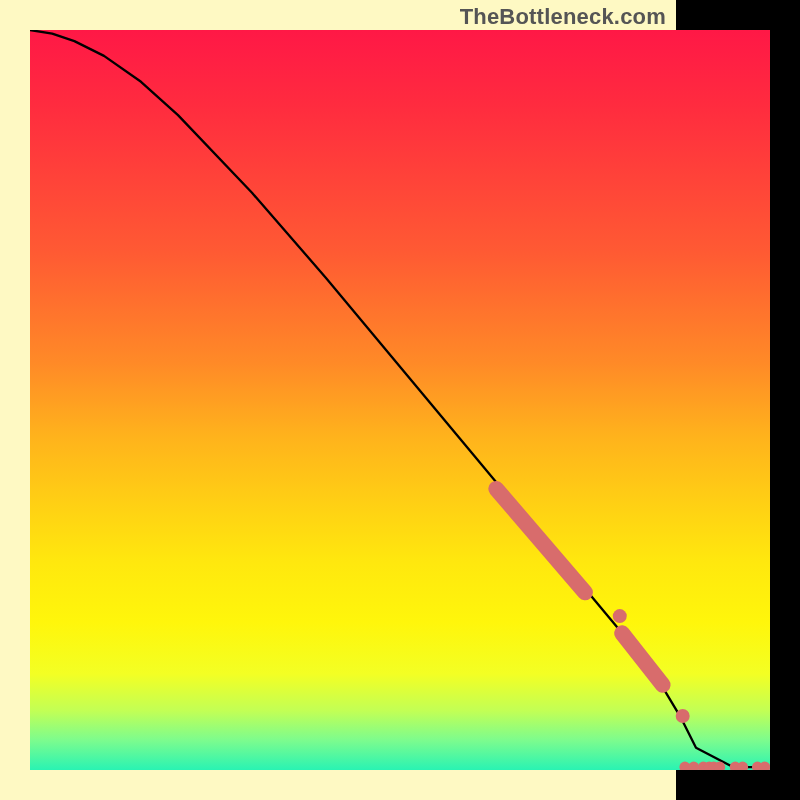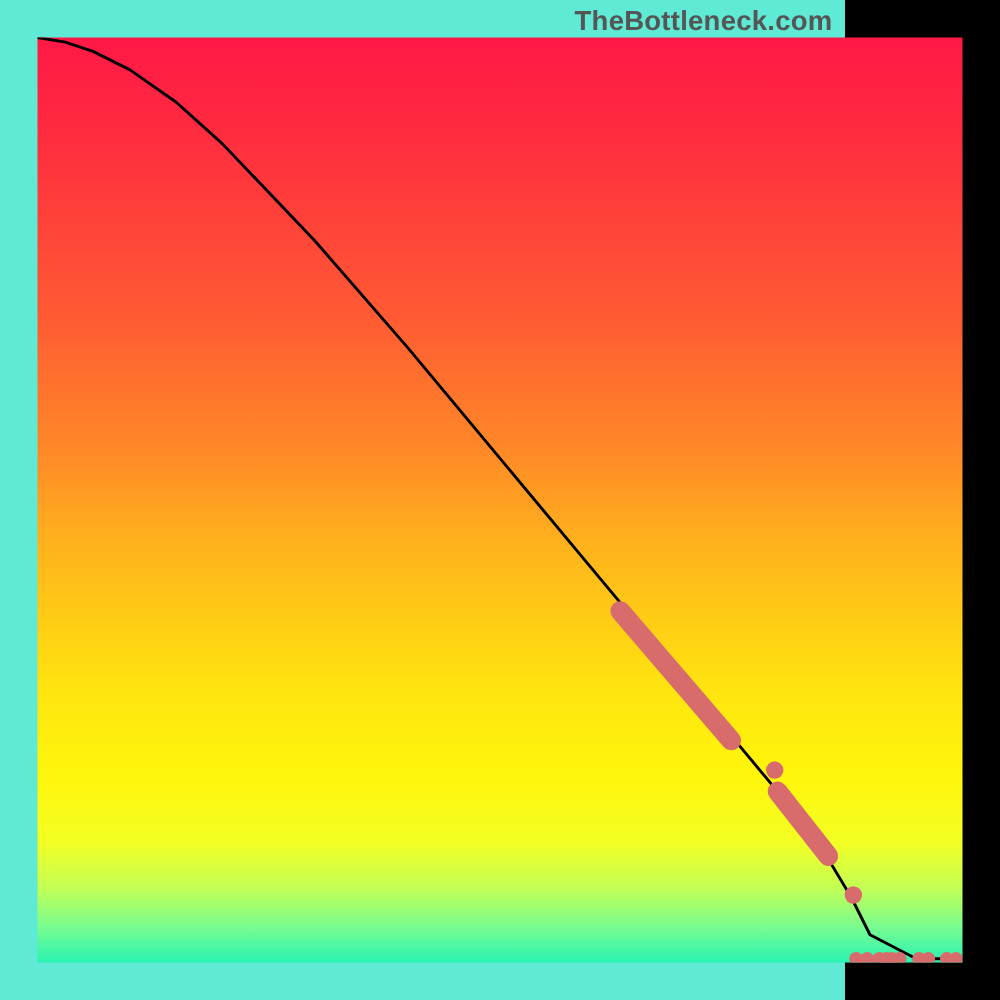--- a/index.html
+++ b/index.html
@@ -1,21 +1,21 @@
 <!DOCTYPE html>
 <html><head>
 <meta charset="utf-8">
 <style>
   * { margin: 0; padding: 0; box-sizing: border-box; }
   html, body { width: 800px; height: 800px; overflow: hidden; background: #000; }
   .frame {
     position: relative;
     width: 676px;
     height: 800px;
-    background: #5eead4;
+    background: #fef9c3;
   }
   .watermark {
     position: absolute;
     top: 4px;
     right: 10px;
     font-family: Arial, Helvetica, sans-serif;
     font-size: 22px;
     font-weight: 600;
     color: #555;
     letter-spacing: 0.2px;

